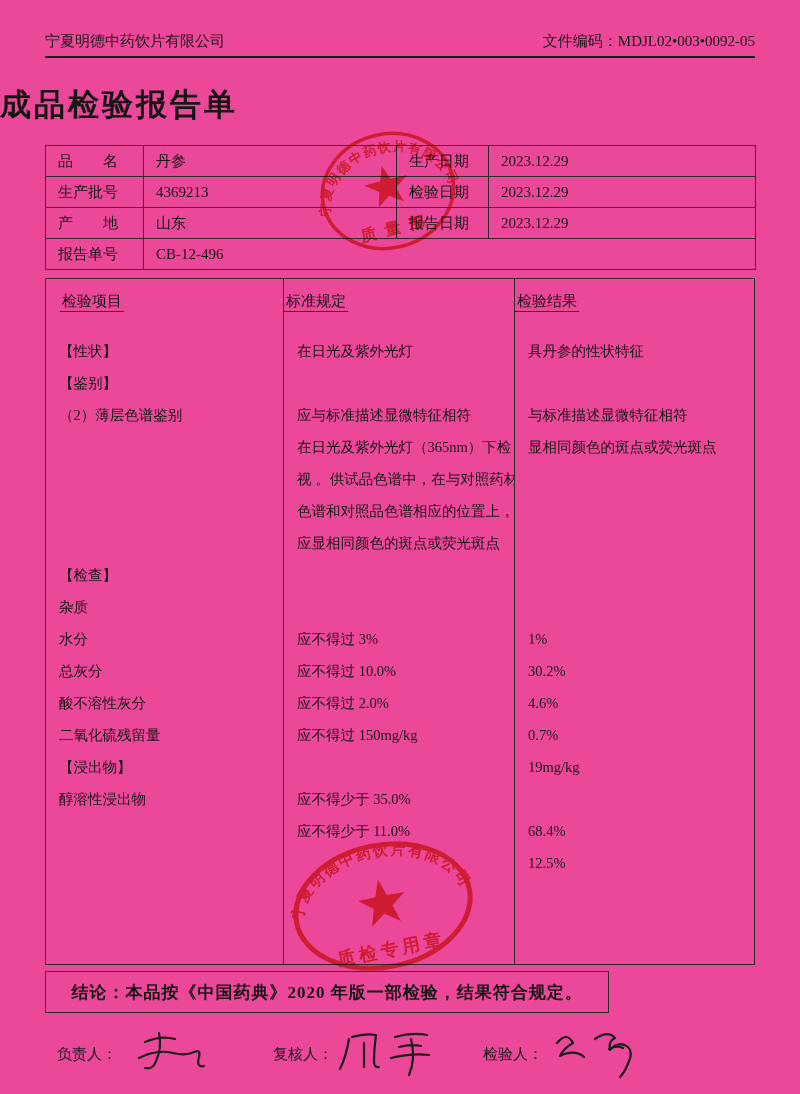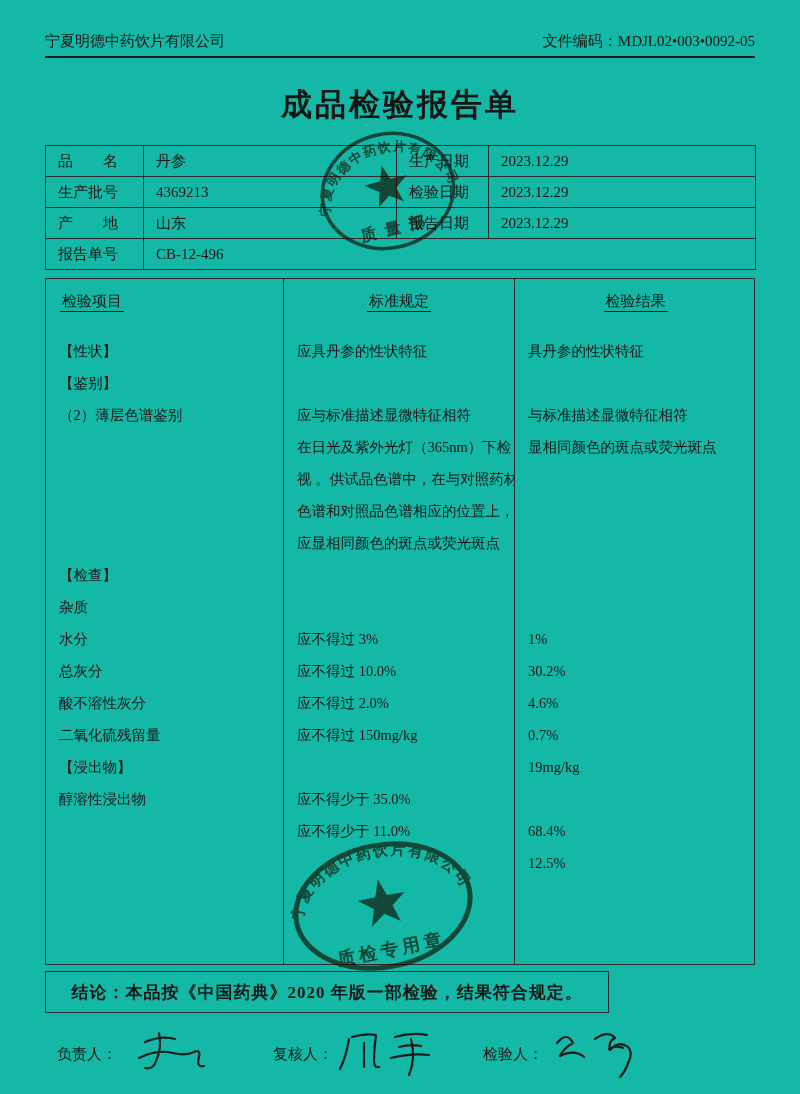--- a/index.html
+++ b/index.html
@@ -2,44 +2,44 @@
 <html><head>
 <meta charset="utf-8">
 <style>
   * { margin:0; padding:0; box-sizing:border-box; }
   html,body { background:#ffffff; }
   body {
     width:800px; height:1094px; position:relative; overflow:hidden;
     font-family:"Liberation Serif","DejaVu Serif",serif;
     color:#161616;
   }
-  .page { position:absolute; inset:0; background:#14b8a6; }
+  .page { position:absolute; inset:0; background:#ec4899; }
 
   
   .hdr { position:absolute; top:32px; left:45px; width:710px;
          display:flex; justify-content:space-between; font-size:15px; }
   .hdr-rule { position:absolute; top:56px; left:45px; width:710px; height:2px; background:#1b1b1b; }
-  .title { position:absolute; top:84px; left:0; width:100%; text-align:center;
+  .title { position:absolute; top:84px; left:0; width:100%; text-align:left;
            font-size:31px; font-weight:bold; letter-spacing:3px; }
 
   
   table.info { position:absolute; top:145px; left:45px; width:710px;
                border-collapse:collapse; table-layout:fixed; font-size:15px; }
   table.info td { border:1px solid #2b2b2b; height:31px; padding:0 0 0 12px;
                   white-space:nowrap; overflow:hidden; }
   td.c1 { width:98px; }  td.c2 { width:253px; } td.c3 { width:92px; } td.c4 { width:267px; }
 
   
   .main { position:absolute; top:278px; left:45px; width:710px; height:687px;
           border:1px solid #2b2b2b; display:grid; grid-template-columns:237px 231px 242px; }
   .mcol { padding-top:12px; overflow:hidden; }
   .mcol + .mcol { border-left:1px solid #2b2b2b; }
   .mhead { height:20px; line-height:20px; font-size:15px; }
   .mhead.left { padding-left:14px; text-align:left; }
-  .mhead.center { text-align:center; }
+  .mhead.center { }
   .mhead span { border-bottom:1px solid #1b1b1b; padding:0 2px 2px 2px; }
   .mlines { margin-top:24px; }
   .mline { height:32px; line-height:32px; font-size:14.5px; padding-left:13px;
            white-space:nowrap; }
 
   
   .conclusion { position:absolute; top:971px; left:45px; width:564px; height:42px;
                 border:1px solid #2b2b2b; display:flex; align-items:center;
                 justify-content:center; font-size:17px; font-weight:bold; letter-spacing:1px; }
 
@@ -111,21 +111,21 @@
         <div class="mline">总灰分</div>
         <div class="mline">酸不溶性灰分</div>
         <div class="mline">二氧化硫残留量</div>
         <div class="mline">【浸出物】</div>
         <div class="mline">醇溶性浸出物</div>
       </div>
     </div>
     <div class="mcol">
       <div class="mhead center"><span>标准规定</span></div>
       <div class="mlines">
-        <div class="mline">应具丹参的性状特征</div>
+        <div class="mline">在日光及紫外光灯</div>
         <div class="mline"></div>
         <div class="mline">应与标准描述显微特征相符</div>
         <div class="mline">在日光及紫外光灯（365nm）下检</div>
         <div class="mline">视 。供试品色谱中，在与对照药材</div>
         <div class="mline">色谱和对照品色谱相应的位置上，</div>
         <div class="mline">应显相同颜色的斑点或荧光斑点</div>
         <div class="mline"></div>
         <div class="mline"></div>
         <div class="mline">应不得过 3%</div>
         <div class="mline">应不得过 10.0%</div>

